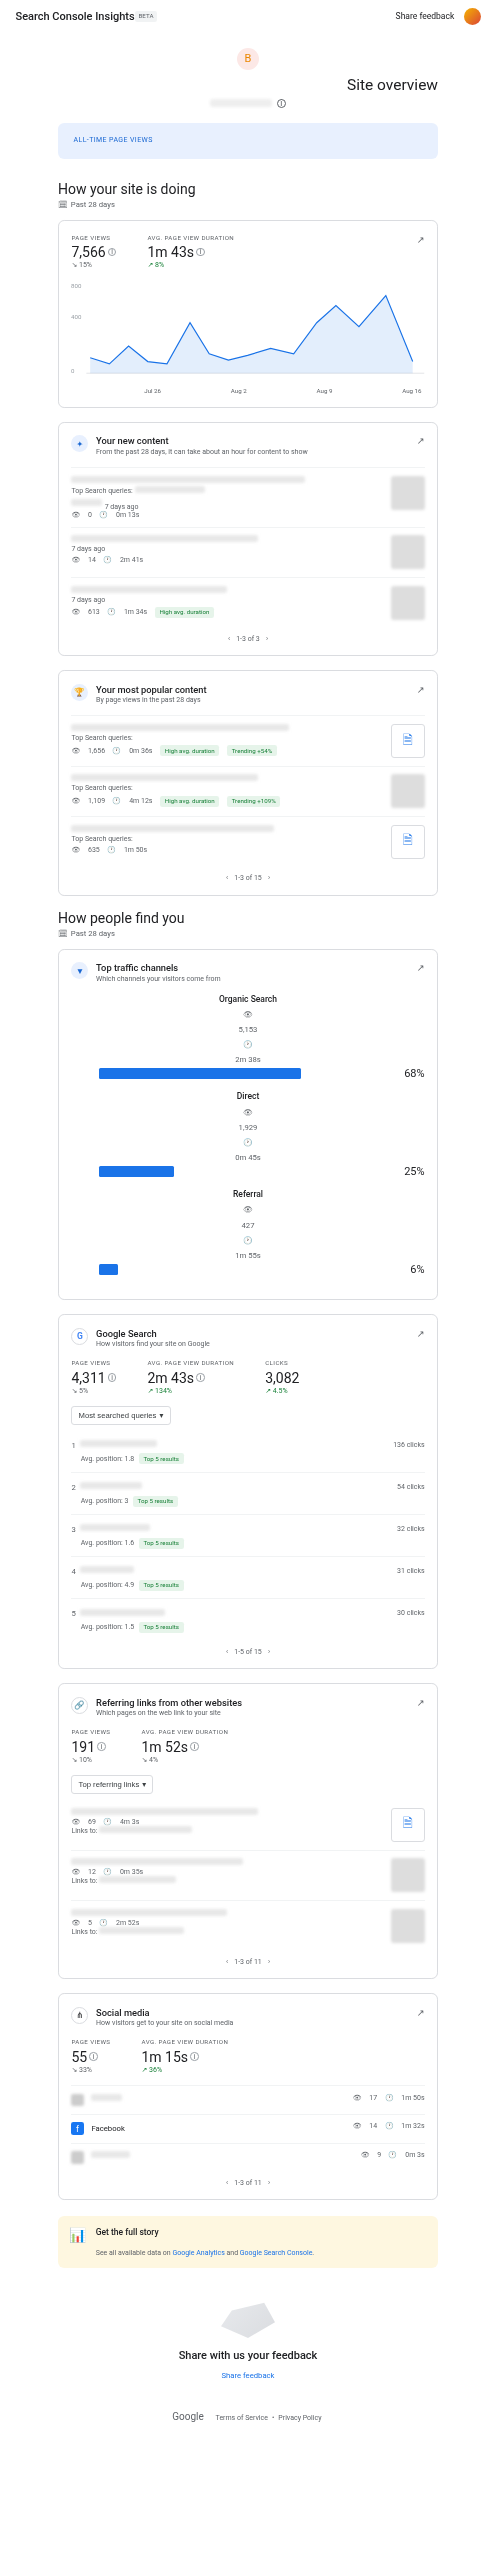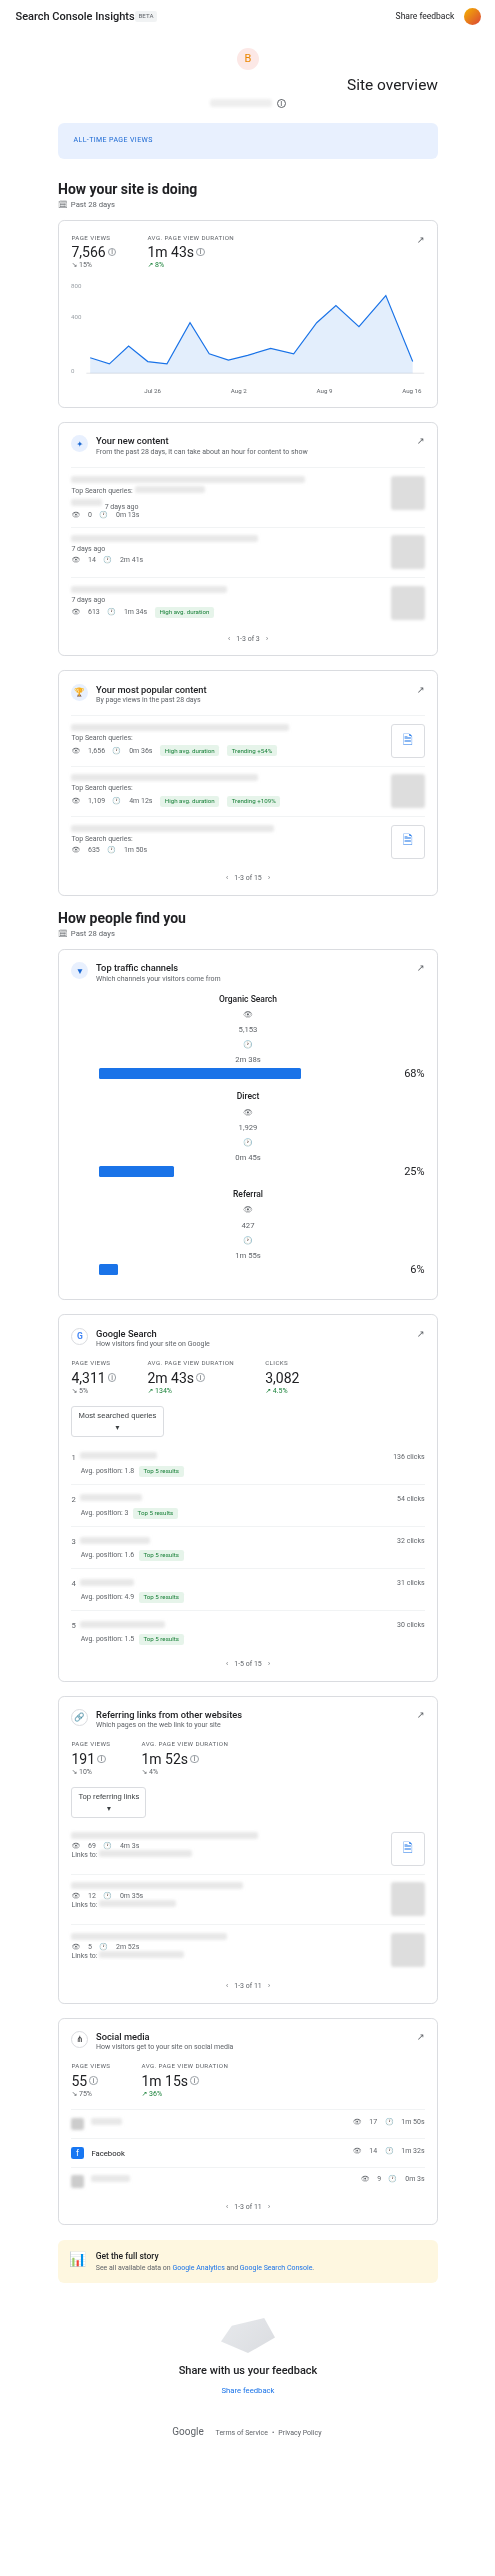--- a/index.html
+++ b/index.html
@@ -13,21 +13,21 @@
 .avatar { width: 17px; height: 17px; border-radius: 50%; background: linear-gradient(135deg,#f4b400,#db4437); }
 .container { max-width: 380px; margin: 0 auto; padding: 7.7px 0 31px; }
 .site-icon { width: 22px; height: 22px; border-radius: 50%; background: #fce8e6; margin: 7.7px auto 6.2px; display:flex; align-items:center; justify-content:center; color:#ea8600; font-size:11px;}
 .page-title { text-align: right; font-size: 15.5px; font-weight: 400; margin-bottom: 4.6px; }
 .site-url { text-align:center; margin-bottom:15.5px; display:flex; align-items:center; justify-content:center; gap:4.6px;}
 .site-url .blur { width:62px; height:7.7px; background:#eee; border-radius:3.1px; filter:blur(1.5px);}
 .info-ico { color:#5f6368; font-size:8.5px; border:0.8px solid #5f6368; border-radius:50%; width:9.3px; height:9.3px; display:inline-flex; align-items:center; justify-content:center; line-height:1;}
 .hero-card { background: #e8f0fe; border-radius: 6.2px; padding: 12.4px 15.5px; margin-bottom: 22px; }
 .hero-label { font-size: 7px; color: #1967d2; letter-spacing: 0.4px; margin-bottom: 3.1px; }
 .hero-value { font-size: 18.6px; color: #1967d2; font-weight: 400; }
-.section-title { font-size: 14px; font-weight: 700; margin-bottom: 3.1px; }
+.section-title { font-size: 14px; font-weight: 400; margin-bottom: 3.1px; }
 .section-sub { font-size: 7.7px; color: #5f6368; display: flex; align-items: center; gap: 3.1px; margin-bottom: 11px; }
 .card { border: 0.8px solid #dadce0; border-radius: 6.2px; padding: 12.4px; margin-bottom: 14px; }
 .metrics-row { display: flex; gap: 31px; margin-bottom: 11px; position:relative;}
 .metric-label { font-size: 6.2px; color: #5f6368; letter-spacing: 0.4px; margin-bottom: 2.3px; }
 .metric-value { font-size: 14px; font-weight: 400; display:flex; align-items:center; gap:2.3px;}
 .metric-delta { font-size: 7px; margin-top: 1.5px; }
 .delta-down { color: #5f6368; }
 .delta-up { color: #188038; }
 .info-sm { font-size:7px; color:#5f6368; border:0.8px solid #9aa0a6; border-radius:50%; width:8.5px; height:8.5px; display:inline-flex; align-items:center; justify-content:center;}
 .chart-svg { width: 100%; height: 101px; }
@@ -50,30 +50,30 @@
 .stat-ico{font-size:7px;}
 .badge { font-size:6.2px; padding:1.5px 4.6px; border-radius:2.3px; background:#e6f4ea; color:#188038; display:inline-flex; align-items:center; gap:1.5px;}
 .pager { text-align:center; font-size:7px; color:#5f6368; padding-top:7.7px; display:flex; align-items:center; justify-content:center; gap:6.2px;}
 .channel-row { margin-bottom:11px; }
 .channel-head { display:flex; align-items:center; gap:6.2px; font-size:7.7px; color:#5f6368; margin-bottom:3.1px;flex-direction:column;}
 .channel-name { font-size:8.5px; color:#202124; font-weight:500;}
 .bar-row { display:flex; align-items:center; gap:7.7px;padding-left:28px;}
 .bar-bg { flex:1; height:11px; }
 .bar-fill { height:100%; background:#1a73e8; border-radius:1.5px;}
 .bar-pct { font-size:11px; font-weight:400;}
-.dropdown-btn { display:inline-flex; align-items:center; gap:3.1px; font-size:7.7px; padding:3.9px 6.2px; border:0.8px solid #dadce0; border-radius:3.1px; background:#fff; color:#3c4043;flex-direction:column;}
+.dropdown-btn { display:inline-flex; align-items:center; gap:3.1px; font-size:7.7px; padding:3.9px 6.2px; border:0.8px solid #dadce0; border-radius:3.1px; background:#fff; color:#3c4043;}
 .search-item { padding:7.7px 0; border-top:0.8px solid #f1f3f4;}
 .search-item:first-of-type{border-top:none;}
 .search-row1 { display:flex; justify-content:space-between; align-items:center; margin-bottom:3.1px;}
 .search-num { font-size:7.7px; color:#5f6368; margin-right:4.6px;}
 .search-clicks { font-size:7px; color:#5f6368;}
 .search-row2 { font-size:7px; color:#5f6368; display:flex; align-items:center; gap:4.6px; padding-left:9.3px;}
 .promo-card { background:#fef7e0; border-radius:6.2px; padding:11px; display:flex; gap:9.3px; align-items:flex-start; margin:15.5px 0;}
 .promo-icon { font-size:14px;}
-.promo-title { font-size:8.5px; font-weight:500; margin-bottom:3px;}
+.promo-title { font-size:8.5px; font-weight:500; margin-bottom:12px;}
 .promo-text { font-size:7px; color:#5f6368;}
 .promo-text a{color:#1a73e8; text-decoration:none;}
 .feedback-section { text-align:center; padding:15.5px 31px;}
 .fb-img { width:54px; height:39px; margin:0 auto 11px; background:linear-gradient(135deg,#e8eaed,#dadce0); clip-path:polygon(20% 30%,80% 10%,100% 60%,50% 100%,0 70%);}
 .fb-title { font-size:11px; font-weight:500; margin-bottom:4.6px;}
 .fb-text { font-size:7px; color:#5f6368; line-height:1.5;}
 .fb-link { font-size:7.7px; color:#1a73e8; margin-top:4.6px; display:inline-block;}
 .footer { text-align:center; padding:15.5px 0; font-size:7px; color:#5f6368;}
 .footer-logo { font-size:10px; color:#5f6368; margin-right:7.7px;}
 .footer a{color:#5f6368; text-decoration:none; margin:0 2.3px;}
@@ -511,21 +511,21 @@
       </div>
       <span class="open-icon">↗</span>
     </div>
     <div class="metrics-row">
       <div>
           <div class="metric-label">PAGE VIEWS</div>
           <div class="metric-value">
             <span>55</span>
             <span class="info-sm">i</span>
           </div>
-          <div class="metric-delta delta-down">↘ 75%</div>
+          <div class="metric-delta delta-down">↘ 33%</div>
         </div>
       <div>
           <div class="metric-label">AVG. PAGE VIEW DURATION</div>
           <div class="metric-value">
             <span>1m 15s</span>
             <span class="info-sm">i</span>
           </div>
           <div class="metric-delta delta-up">↗ 36%</div>
         </div>
     </div>

